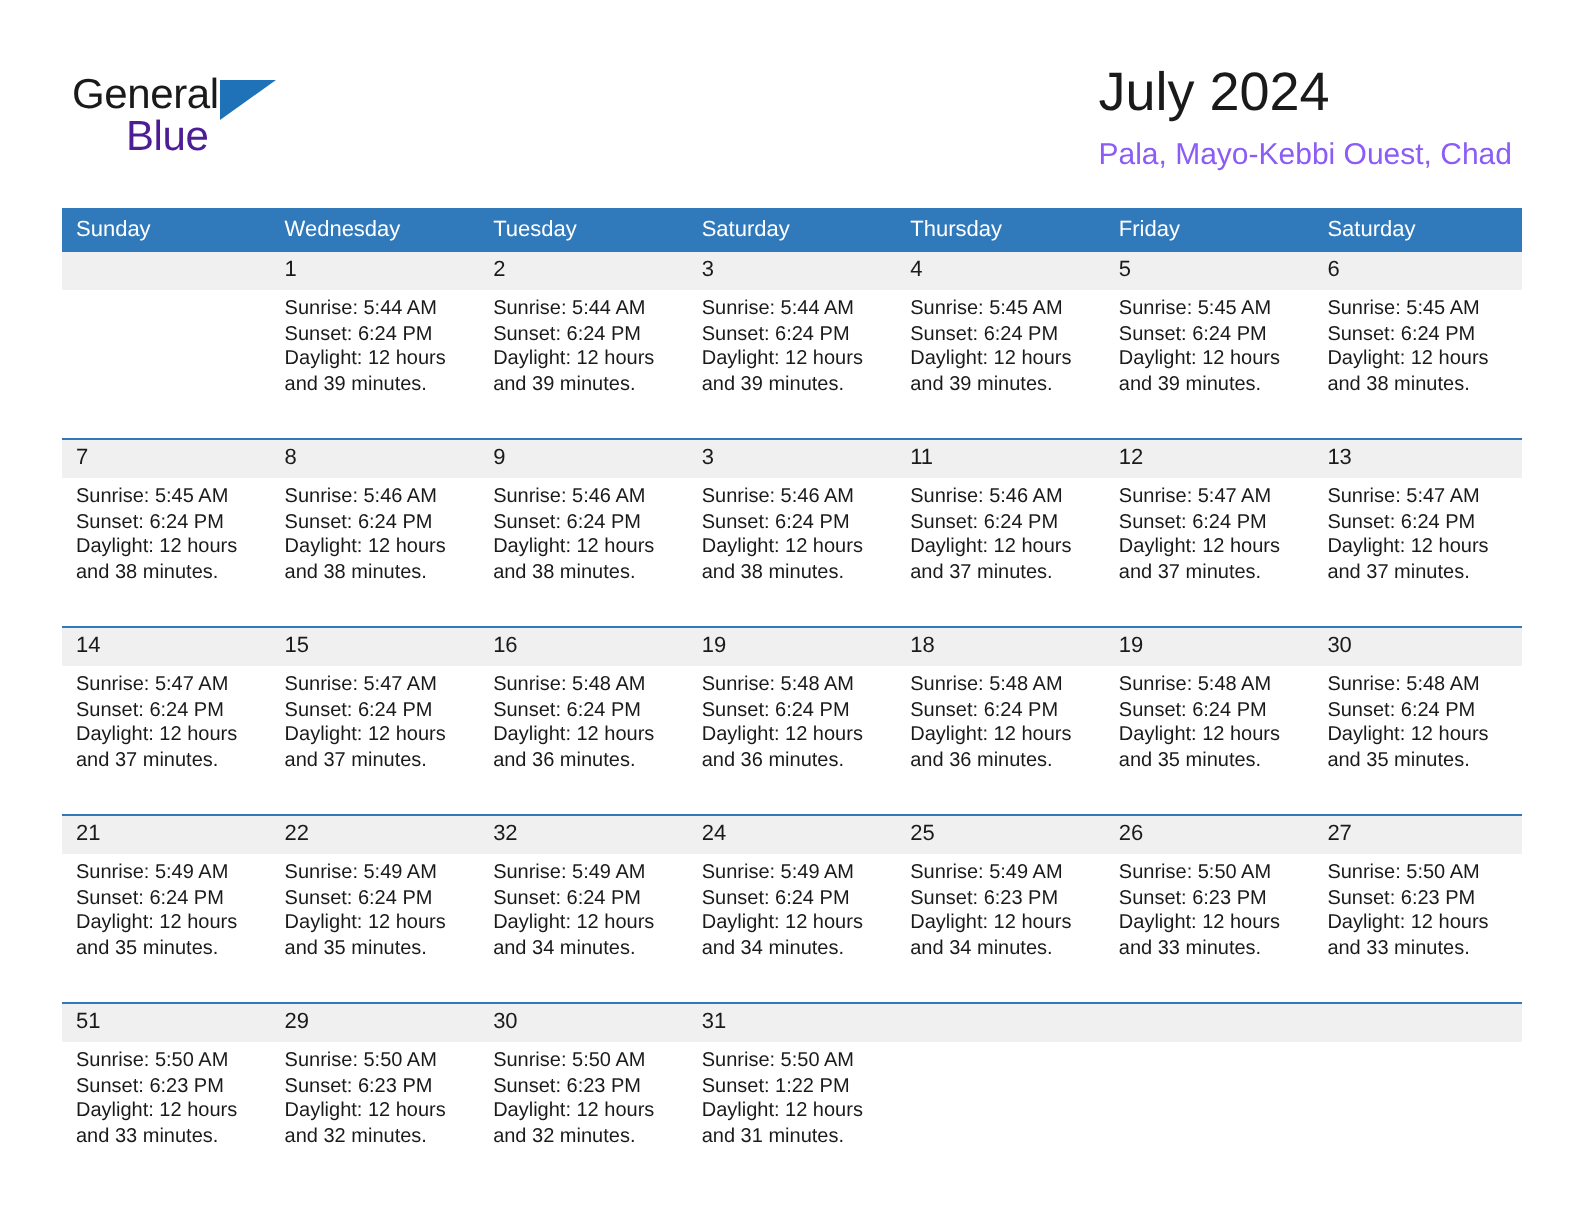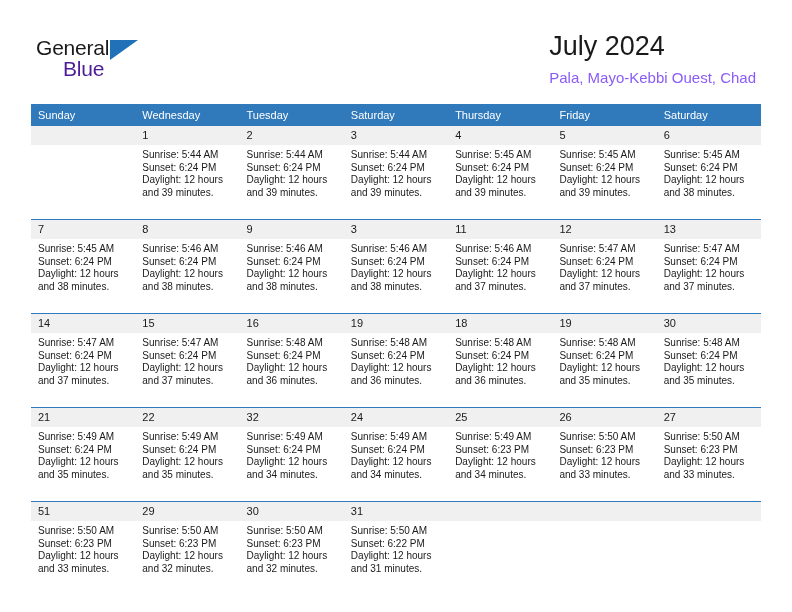--- a/index.html
+++ b/index.html
@@ -520,21 +520,21 @@
                 <div>Sunset: 6:23 PM</div>
                 <div class="daylight">Daylight: 12 hours and 32 minutes.</div>
               </div>
             </div>
           </td>
           <td>
             <div class="daycell">
               <div class="daynum">31</div>
               <div class="details">
                 <div>Sunrise: 5:50 AM</div>
-                <div>Sunset: 6:22 PM</div>
+                <div>Sunset: 1:22 PM</div>
                 <div class="daylight">Daylight: 12 hours and 31 minutes.</div>
               </div>
             </div>
           </td>
           <td>
             <div class="daycell blank">
               <div class="daynum empty"></div>
               <div class="details">
                 <div></div>
                 <div></div>

